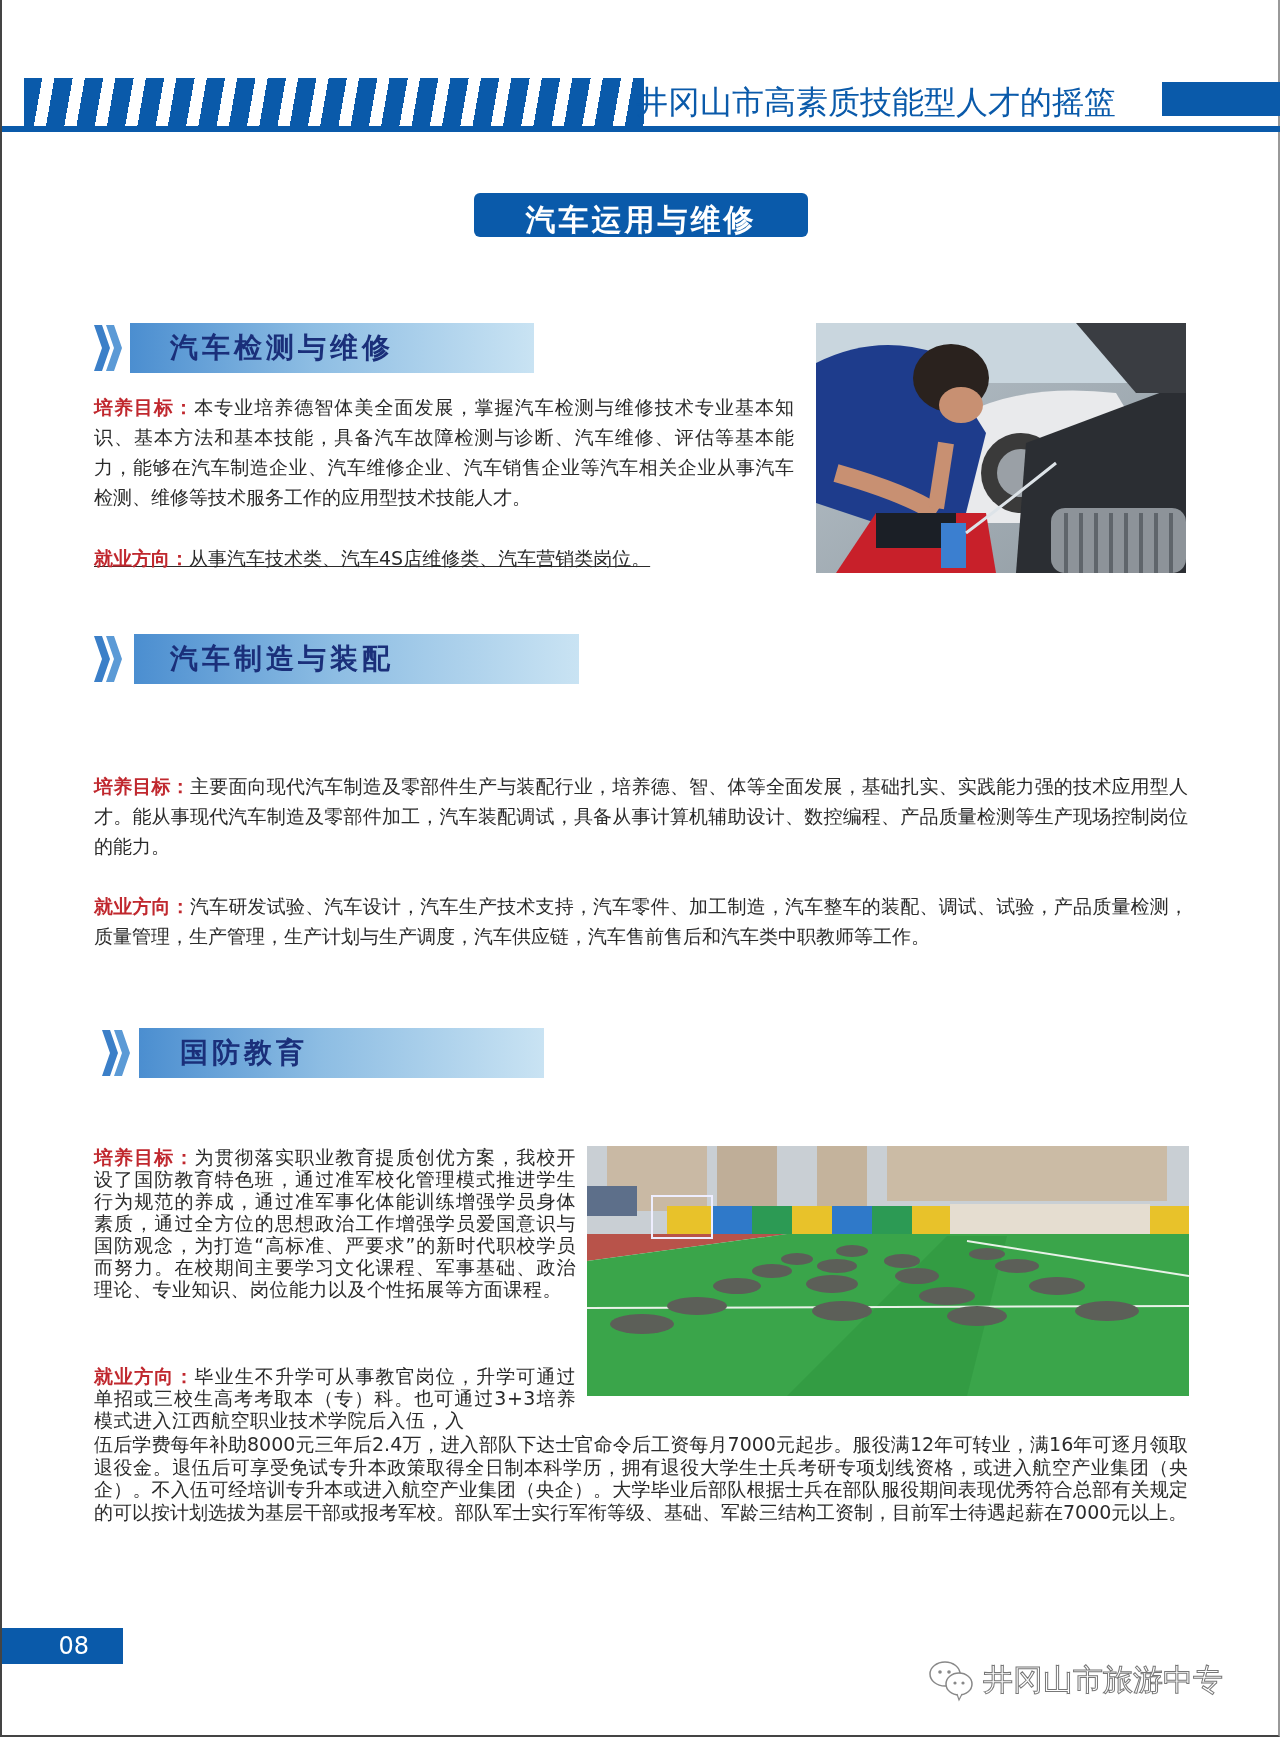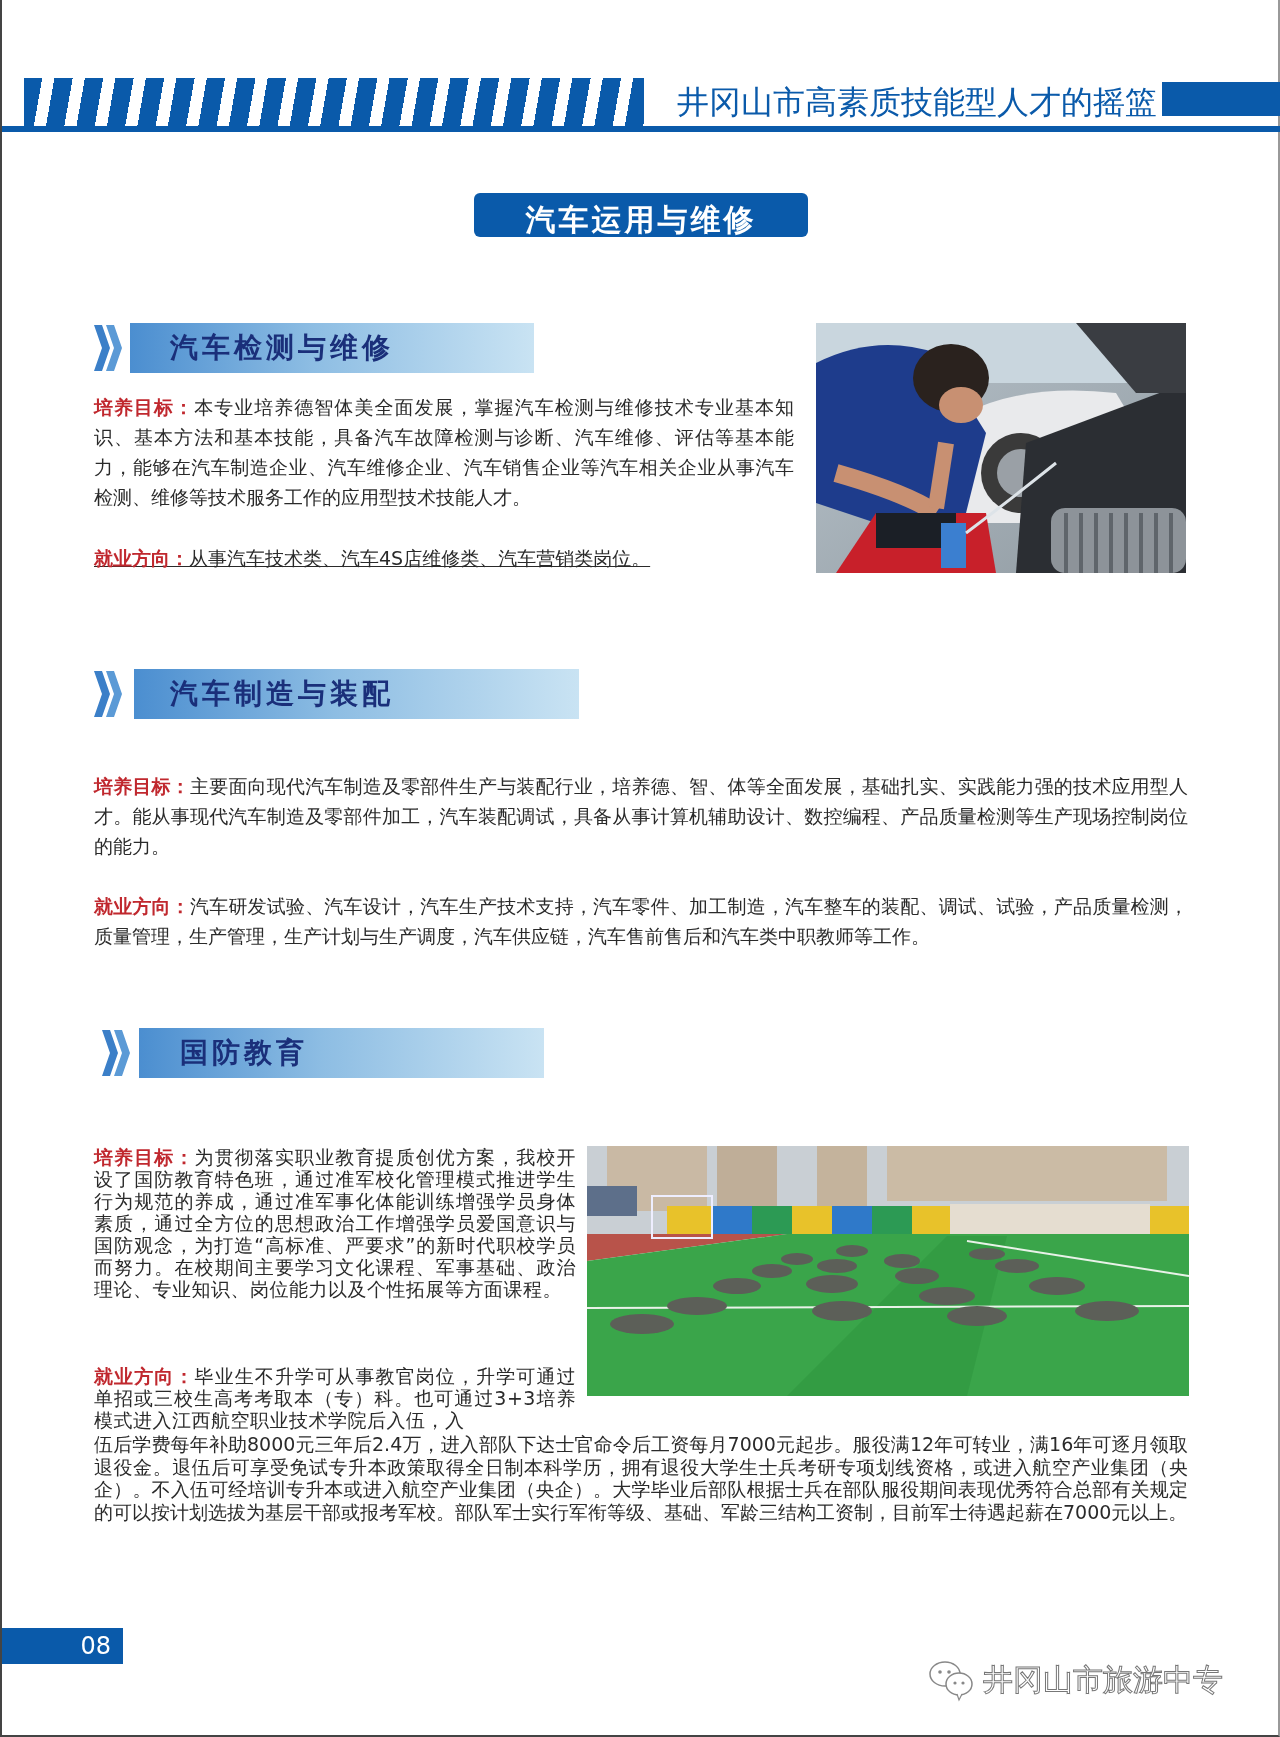--- a/index.html
+++ b/index.html
@@ -4,40 +4,40 @@
 <style>
   * { box-sizing: border-box; margin: 0; padding: 0; }
   html, body { width: 1280px; height: 1737px; background: #ffffff; overflow: hidden; }
   body { font-family: "DejaVu Sans", "Liberation Sans", sans-serif; color: #222; position: relative; }
   .page { position: absolute; left: 0; top: 0; width: 1280px; height: 1737px; border-left: 2px solid #444; border-right: 2px solid #999; border-bottom: 2px solid #444; background: #fff; }
 
   
   .header { position: absolute; left: 0; top: 78px; width: 1280px; height: 56px; }
   .stripes { position: absolute; left: 22px; top: 0; width: 620px; height: 48px; overflow: hidden;
     background: repeating-linear-gradient(100deg, #0a5aaa 0 18px, #ffffff 18px 30px); }
-  .header-title { position: absolute; left: 634px; top: 0px; height: 48px; line-height: 48px; font-size: 32px; color: #0a5aaa; letter-spacing: 0px; white-space: nowrap; font-weight: 400; margin-left: 41px; }
+  .header-title { position: absolute; left: 634px; top: 0px; height: 48px; line-height: 48px; font-size: 32px; color: #0a5aaa; letter-spacing: 0px; white-space: nowrap; font-weight: 400; }
   .header-block { position: absolute; left: 1160px; top: 4px; width: 120px; height: 34px; background: #0a5aaa; }
   .header-line { position: absolute; left: 0; top: 48px; width: 1280px; height: 6px; background: #0a5aaa; }
 
   
   .main-title { position: absolute; left: 472px; top: 193px; width: 334px; height: 44px; background: #0a5aaa; border-radius: 6px; color: #fff; font-size: 30px; font-weight: bold; text-align: center; line-height: 54px; letter-spacing: 3px; }
 
   
   .sec-head { position: absolute; height: 50px; }
   .sec-head .chev { position: absolute; left: 0; top: 2px; width: 32px; height: 46px; }
   .sec-head .bar { position: absolute; top: 0; height: 50px;
     background: linear-gradient(90deg, #4b8ed0 0%, #8dbde3 45%, #c9e3f3 100%); }
   .sec-head .label { position: absolute; top: 0; line-height: 50px; font-size: 28px; font-weight: bold; color: #1a2f7a; letter-spacing: 4px; white-space: nowrap; }
 
   .para { position: absolute; font-size: 19px; line-height: 30px; color: #2a2a2a; text-align: justify; }
   .para .lbl { color: #c0282e; font-weight: bold; }
 
   .photo { position: absolute; overflow: hidden; }
 
-  .page-num { position: absolute; left: 0; top: 1628px; width: 121px; height: 36px; background: #0a5aaa; color: #fff; font-size: 24px; line-height: 36px; text-align: right; padding-right: 12px; }
+  .page-num { position: absolute; left: 0; top: 1628px; width: 121px; height: 36px; background: #0a5aaa; color: #fff; font-size: 24px; line-height: 36px; text-align: right; padding-right: 34px; }
   .watermark { position: absolute; left: 925px; top: 1660px; height: 40px; display: flex; align-items: center; gap: 6px; }
   .watermark .txt { font-size: 30px; color: #ffffff; -webkit-text-stroke: 1px #777; letter-spacing: 0px; }
 </style>
 </head>
 <body>
 
 <div class="page">
 
   <div class="header">
     <div class="stripes"></div>
@@ -100,21 +100,21 @@
       <path d="M20,150 Q90,170 120,190" stroke="#c89072" stroke-width="18" fill="none"></path>
       <path d="M130,120 L120,185" stroke="#c89072" stroke-width="16" fill="none"></path>
 
       <path d="M20,250 L60,190 L170,190 L180,250 Z" fill="#c8202a"></path>
       <rect x="60" y="190" width="80" height="35" fill="#1b1f26"></rect>
       <rect x="125" y="200" width="25" height="45" fill="#3b7fd0"></rect>
       <path d="M150,210 Q190,180 240,140" stroke="#dde3e8" stroke-width="3" fill="none"></path>
     </svg>
   </div>
 
-  <div class="sec-head" style="left:92px; top:669px; width:485px;">
+  <div class="sec-head" style="left:92px; top:634px; width:485px;">
     <svg class="chev" viewBox="0 0 32 46">
       <polygon points="0,0 8,0 16,23 8,46 0,46 8,23" fill="#3b7fc8"></polygon>
       <polygon points="12,0 20,0 28,23 20,46 12,46 20,23" fill="#5b9ad6"></polygon>
     </svg>
     <div class="bar" style="left:40px; width:445px;"></div>
     <div class="label" style="left:76px;">汽车制造与装配</div>
   </div>
 
   <div class="para" style="left:92px; top:891px; width:1094px;">
     <span class="lbl">就业方向：</span><span>汽车研发试验、汽车设计，汽车生产技术支持，汽车零件、加工制造，汽车整车的装配、调试、试验，产品质量检测，质量管理，生产管理，生产计划与生产调度，汽车供应链，汽车售前售后和汽车类中职教师等工作。</span>

